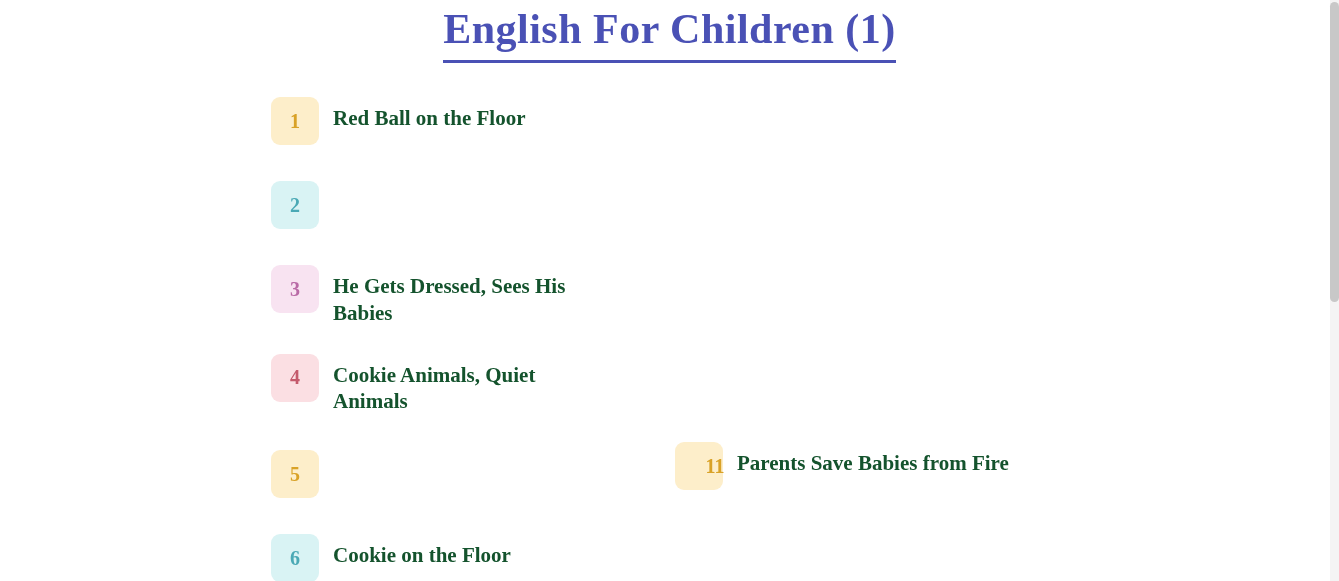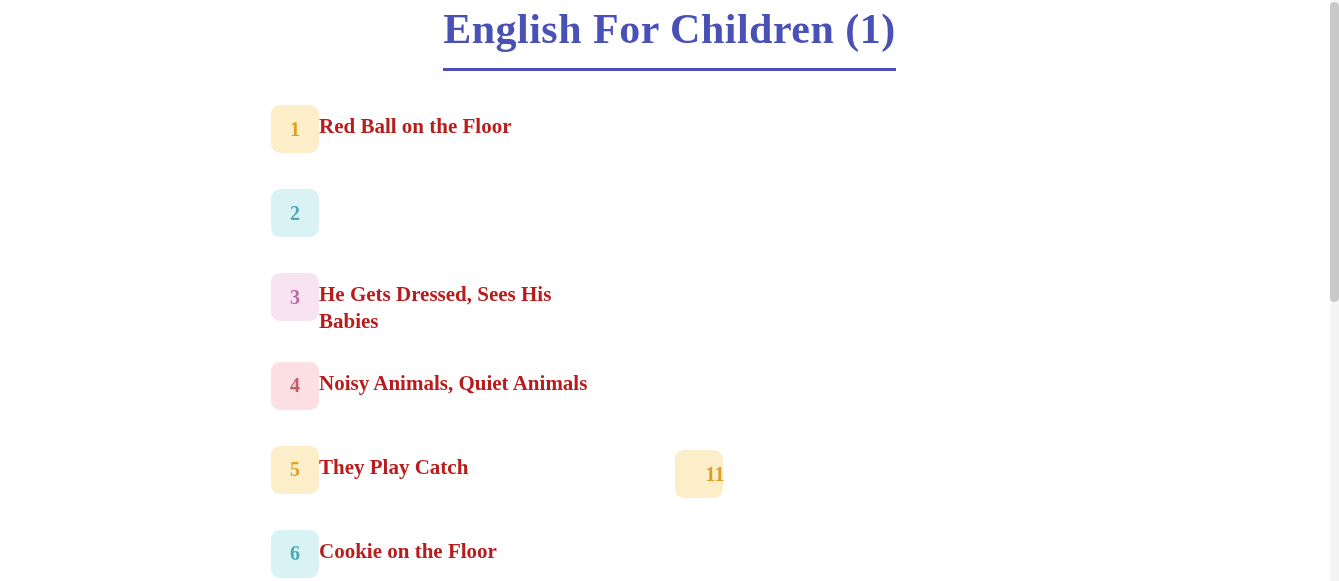--- a/index.html
+++ b/index.html
@@ -26,21 +26,21 @@
     padding-top: 4px;
   }
   .page-title {
     display: inline-block;
     font-family: "Liberation Serif", serif;
     font-size: 42px;
     font-weight: bold;
     color: #4a51b5;
     text-decoration: none;
     border-bottom: 3px solid #4a51b5;
-    padding-bottom: 14px;
+    padding-bottom: 6px;
     line-height: 1.2;
     letter-spacing: 0.5px;
   }
   .columns {
     margin-top: 34px;
     display: flex;
     flex-direction: row;
     align-items: flex-start;
   }
   .col {
@@ -72,21 +72,22 @@
     justify-content: center;
     font-family: "Liberation Serif", serif;
     font-size: 20px;
     font-weight: bold;
     box-sizing: border-box;
   }
   .lesson-title {
     font-family: "Liberation Serif", serif;
     font-size: 21px;
     font-weight: bold;
-    color: #b91c1c;
+    color: #14532d;
+    margin-left: 14px;
     line-height: 1.25;
     padding-top: 8px;
     max-width: 275px;
   }
   .scrollbar-track {
     position: absolute;
     top: 0;
     right: 0;
     width: 9px;
     height: 581px;
@@ -124,39 +125,39 @@
         <div class="num-badge" style="background:#d9f3f4;color:#4aa9b5;">2</div>
       </div>
 
       <div class="lesson-row" style="margin-bottom:28px;">
         <div class="num-badge" style="background:#f8e3f1;color:#b96aa6;">3</div>
         <div class="lesson-title">He Gets Dressed, Sees His Babies</div>
       </div>
 
       <div class="lesson-row" style="margin-bottom:36px;">
         <div class="num-badge" style="background:#fbdfe3;color:#c45a6c;">4</div>
-        <div class="lesson-title">Noisy Animals, Quiet Animals</div>
+        <div class="lesson-title">Cookie Animals, Quiet Animals</div>
       </div>
 
       <div class="lesson-row">
         <div class="num-badge" style="background:#fdeeca;color:#d9a227;">5</div>
-        <div class="lesson-title">They Play Catch</div>
       </div>
 
       <div class="lesson-row">
         <div class="num-badge" style="background:#d9f3f4;color:#4aa9b5;">6</div>
         <div class="lesson-title">Cookie on the Floor</div>
       </div>
 
     </div>
 
     <div class="col col-right" style="padding-top:345px;">
 
       <div class="lesson-row">
         <div class="num-badge" style="background:#fdeeca;color:#d9a227;padding-left:32px;">11</div>
+        <div class="lesson-title" style="max-width:320px;">Parents Save Babies from Fire</div>
       </div>
 
 
     </div>
 
   </div>
 
   <div class="scrollbar-track">
     <div class="scrollbar-thumb"></div>
   </div>

